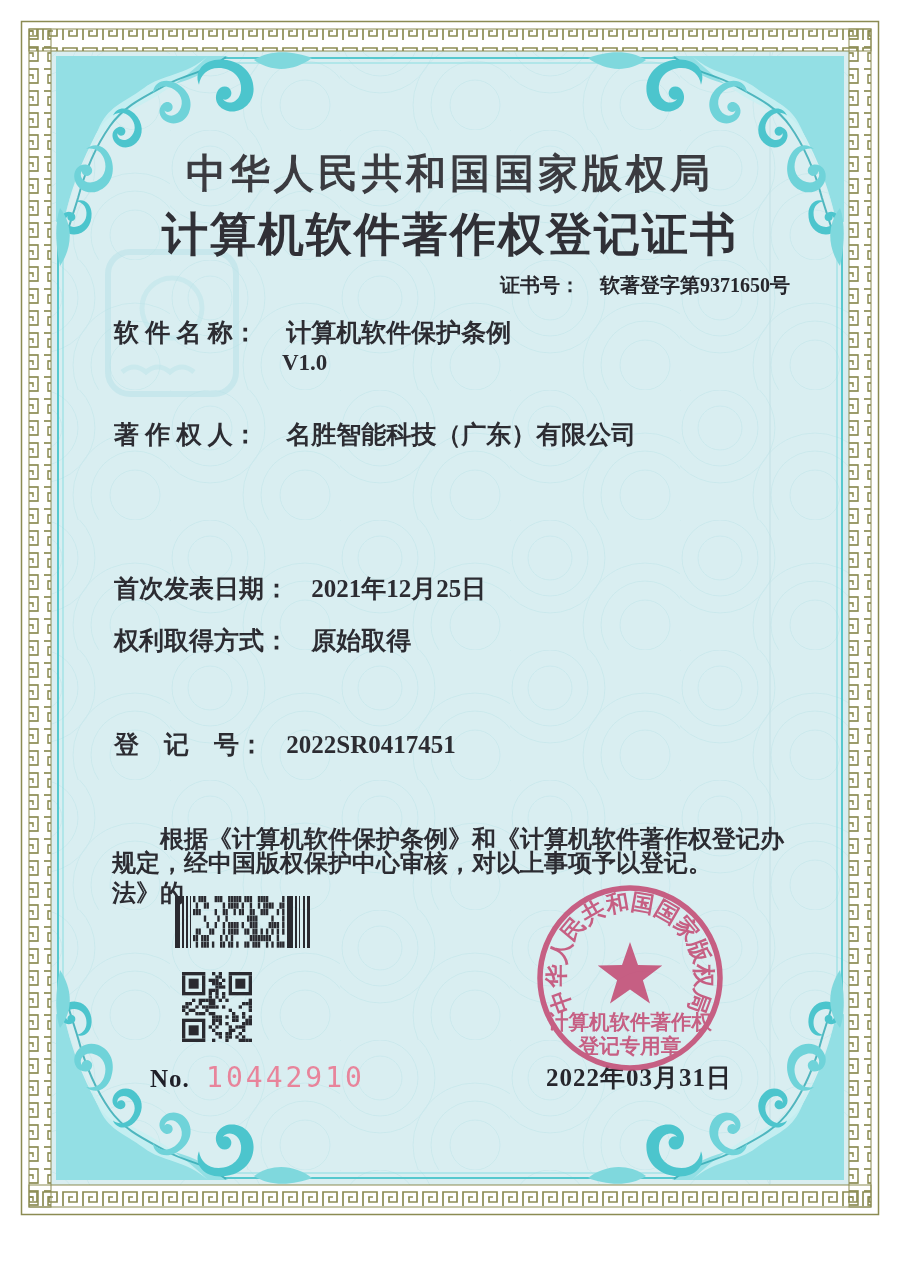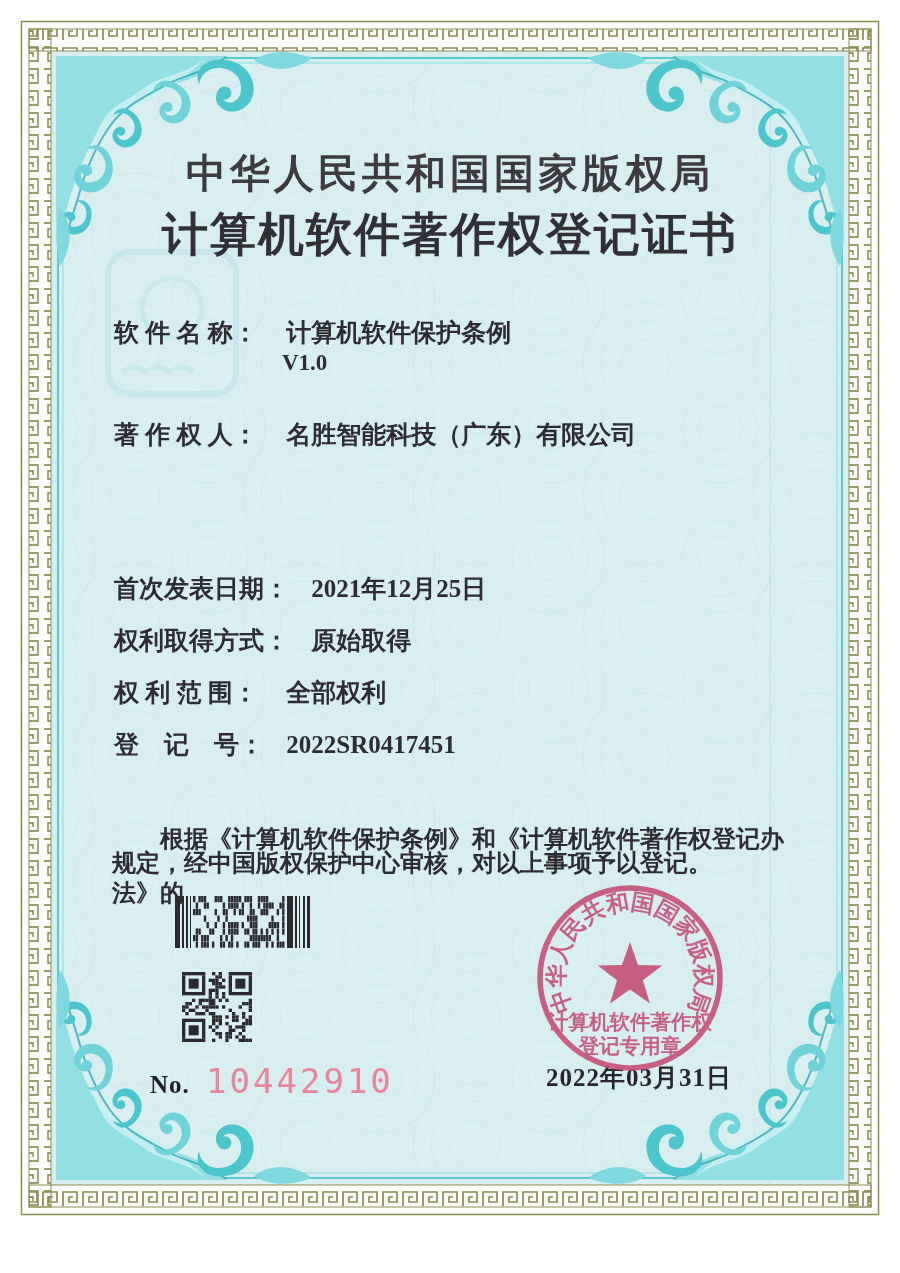--- a/index.html
+++ b/index.html
@@ -18,21 +18,21 @@
   .row .lbl{display:inline-block;min-width:150px;}
   .row .val{display:inline-block;margin-left:16px;}
   .r1{top:316px;} .r1b{top:350px;left:282px;font-size:23px;font-weight:bold;}
   .r2{top:418px;} .r3{top:520px;} .r4{top:572px;} .r5{top:624px;} .r6{top:676px;} .r7{top:728px;}
   .statement{left:112px;width:682px;font-size:24px;font-weight:bold;line-height:54px;
          color:#2c2c32;}
   .st1{top:812px;text-indent:2em;} .st2{top:836px;}
   .serial{top:1061px;left:150px;font-size:25px;color:#1f1f28;}
   .serial .no-prefix{font-weight:bold;letter-spacing:1px;}
   .serial .no-num{font-family:"DejaVu Sans Mono","Liberation Mono",monospace;
-         color:#e8849b;font-size:34px;letter-spacing:3px;margin-left:10px;font-weight:normal;}
+         color:#e8849b;font-size:28px;letter-spacing:3px;margin-left:10px;font-weight:normal;}
   .issue-date{top:1061px;left:546px;font-size:25px;font-weight:bold;color:#26262c;
          letter-spacing:1px;}
   .code{position:absolute;z-index:2;}
   #barcode{left:175px;top:896px;}
   #qrcode{left:182px;top:972px;}
   #seal{position:absolute;left:505px;top:855px;z-index:3;}
   .seal-text{font-family:"Liberation Serif","DejaVu Serif",serif;font-weight:bold;}
 </style>
 </head>
 <body>
@@ -98,42 +98,39 @@
 
     <g opacity="0.55">
       <rect x="108" y="252" width="128" height="142" rx="22" fill="none" stroke="#b9e2e8" stroke-width="6"></rect>
       <circle cx="172" cy="308" r="30" fill="none" stroke="#bfe5ea" stroke-width="5"></circle>
       <path d="M122,372 q12,-10 24,0 q12,-10 24,0 q12,-10 24,0" fill="none" stroke="#bfe5ea" stroke-width="5"></path>
     </g>
   </svg>
 
   <div class="txt title">中华人民共和国国家版权局</div>
   <div class="txt subtitle">计算机软件著作权登记证书</div>
+  <div class="txt certno">证书号：　软著登字第9371650号</div>
 
   <div class="txt row r1">
     <span class="lbl">软 件 名 称：</span>
     <span class="val">计算机软件保护条例</span>
   </div>
   <div class="txt r1b">V1.0</div>
 
   <div class="txt row r2">
     <span class="lbl">著 作 权 人：</span>
     <span class="val">名胜智能科技（广东）有限公司</span>
   </div>
   <div class="txt row r4">
     <span class="lbl">首次发表日期：</span>
     <span class="val">2021年12月25日</span>
   </div>
   <div class="txt row r5">
     <span class="lbl">权利取得方式：</span>
     <span class="val">原始取得</span>
-  </div>
-  <div class="txt row r6">
-    <span class="lbl">权 利 范 围：</span>
-    <span class="val">全部权利</span>
   </div>
   <div class="txt row r7">
     <span class="lbl">登　记　号：</span>
     <span class="val">2022SR0417451</span>
   </div>
 
   <div class="txt statement st1">根据《计算机软件保护条例》和《计算机软件著作权登记办法》的</div>
   <div class="txt statement st2">规定，经中国版权保护中心审核，对以上事项予以登记。</div>
 
   <svg id="barcode" class="code" width="135" height="52" viewBox="0 0 135 52">

